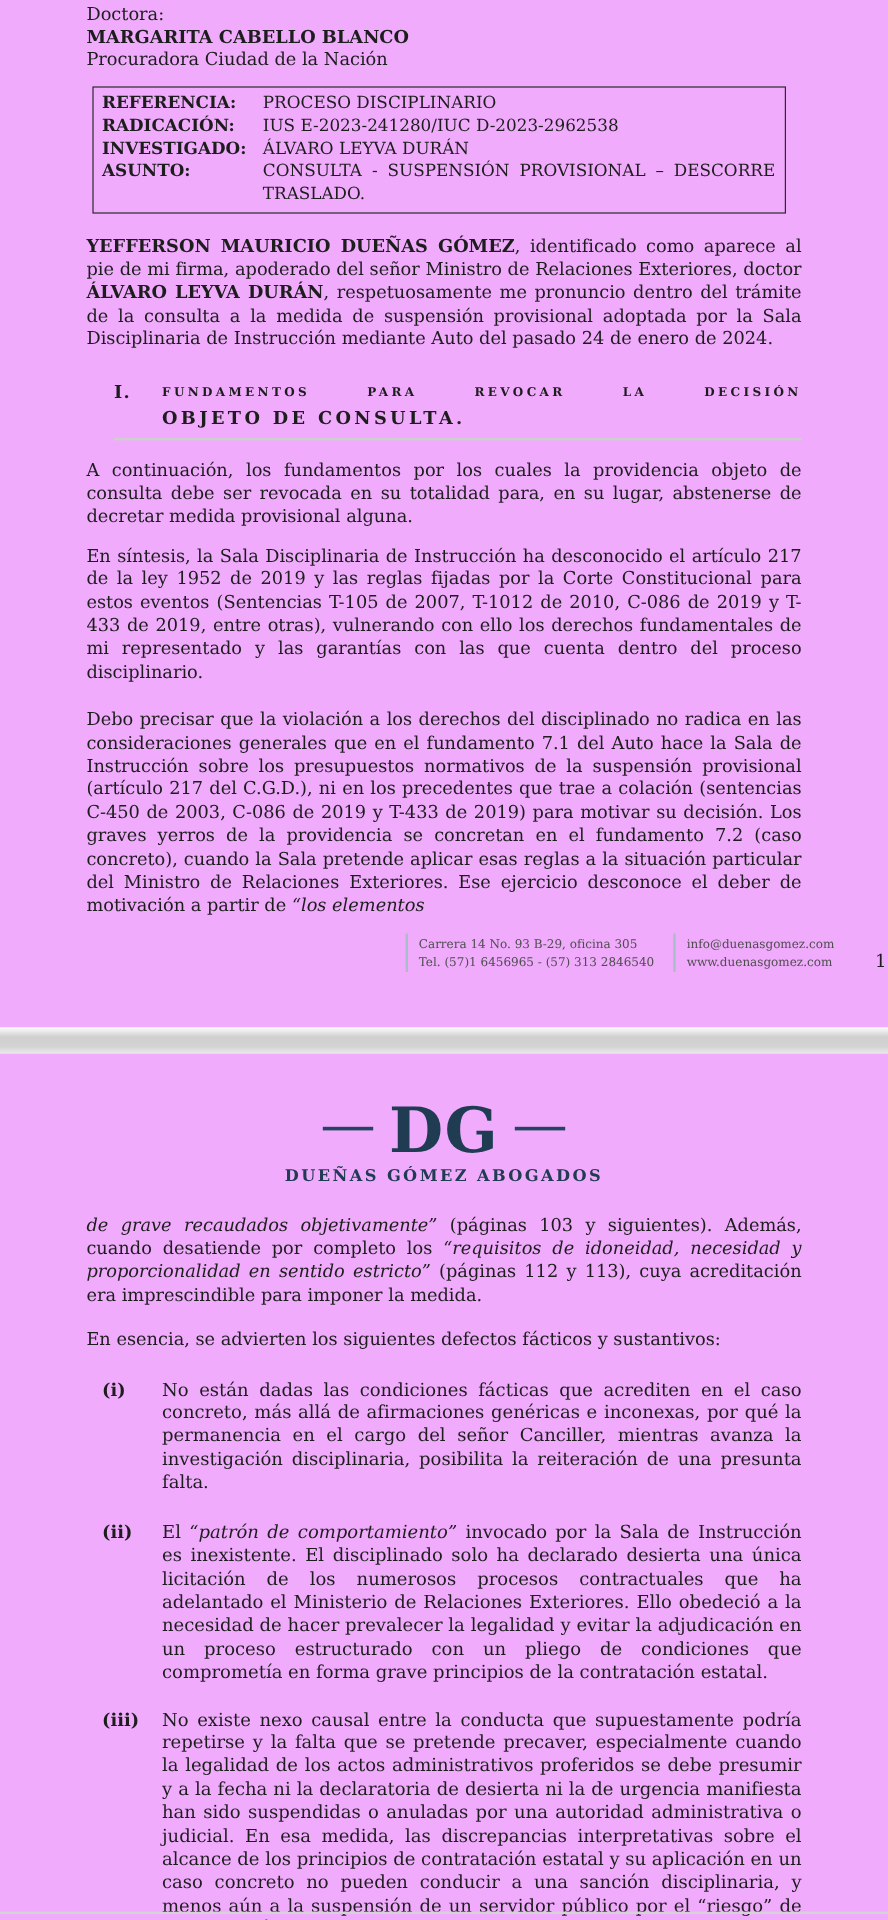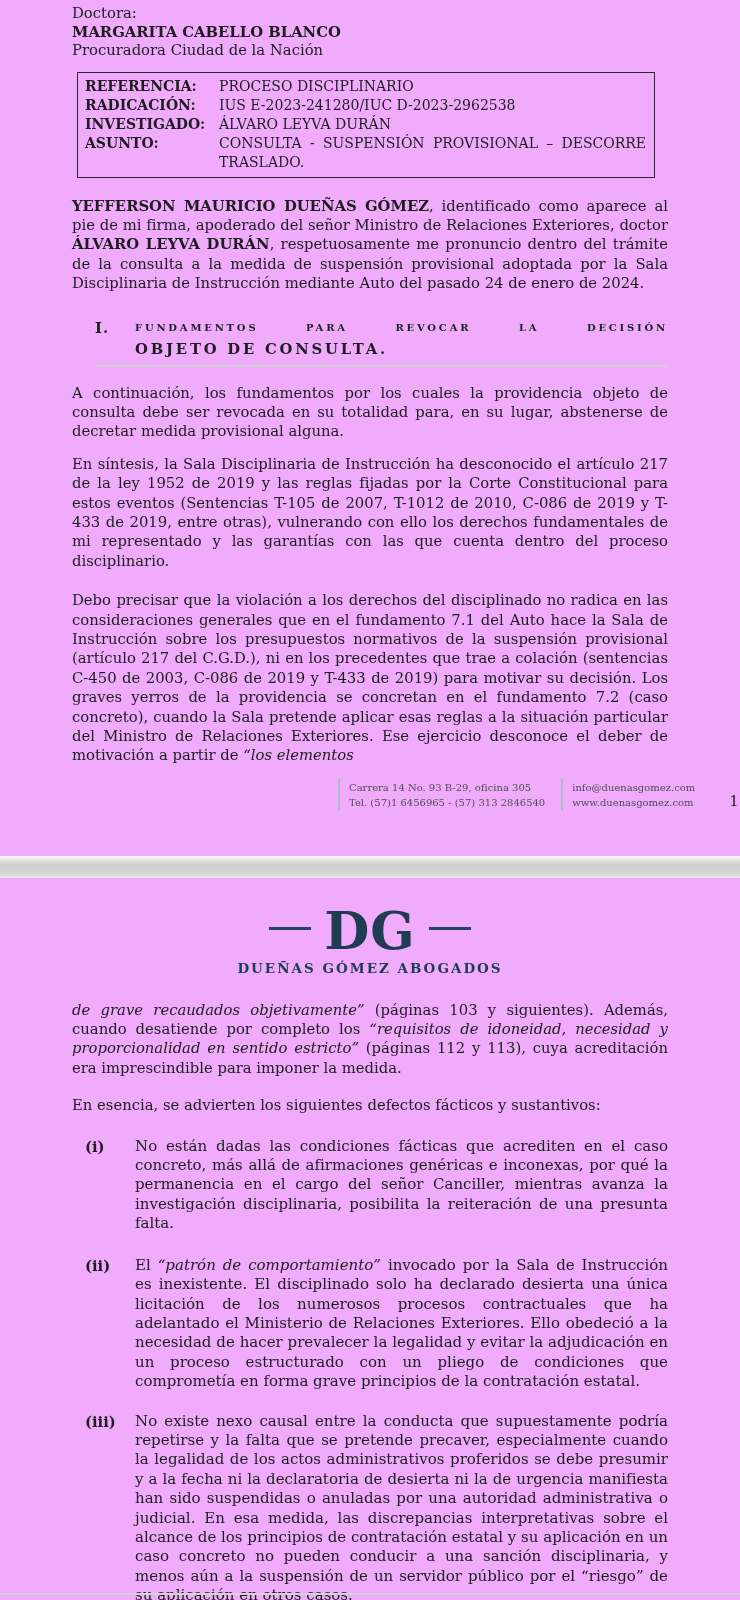--- a/index.html
+++ b/index.html
@@ -2,21 +2,21 @@
 <html lang="es"><head>
 <meta charset="utf-8">
 <style>
   html,body{margin:0;padding:0;}
   body{
     width:740px;height:1600px;overflow:hidden;background:#ffffff;position:relative;
     font-family:"DejaVu Serif","Liberation Serif",serif;color:#1d1d1d;
   }
   .page{box-sizing:border-box;background:#f0abfc;padding-left:72px;padding-right:72px;position:relative;}
   .page-1{height:856px;padding-top:4px;}
-  .page-2{height:722px;padding-top:4px;overflow:hidden;}
+  .page-2{height:722px;padding-top:16px;overflow:hidden;}
   .page-divider{height:22px;background:linear-gradient(180deg,#fbfbfb 0px,#ededed 3px,#d0d0d0 8px,#d3d3d3 16px,#eaeaea 22px);}
   .bottom-hairline{position:absolute;left:0;top:1593px;width:740px;height:2px;background:#d4d4d4;}
 
   
   .recipient{font-size:14.8px;line-height:18.5px;}
   .recipient .name{font-weight:bold;}
 
   
   .ref-box{
     margin-top:12px;margin-left:5px;width:578px;box-sizing:border-box;

